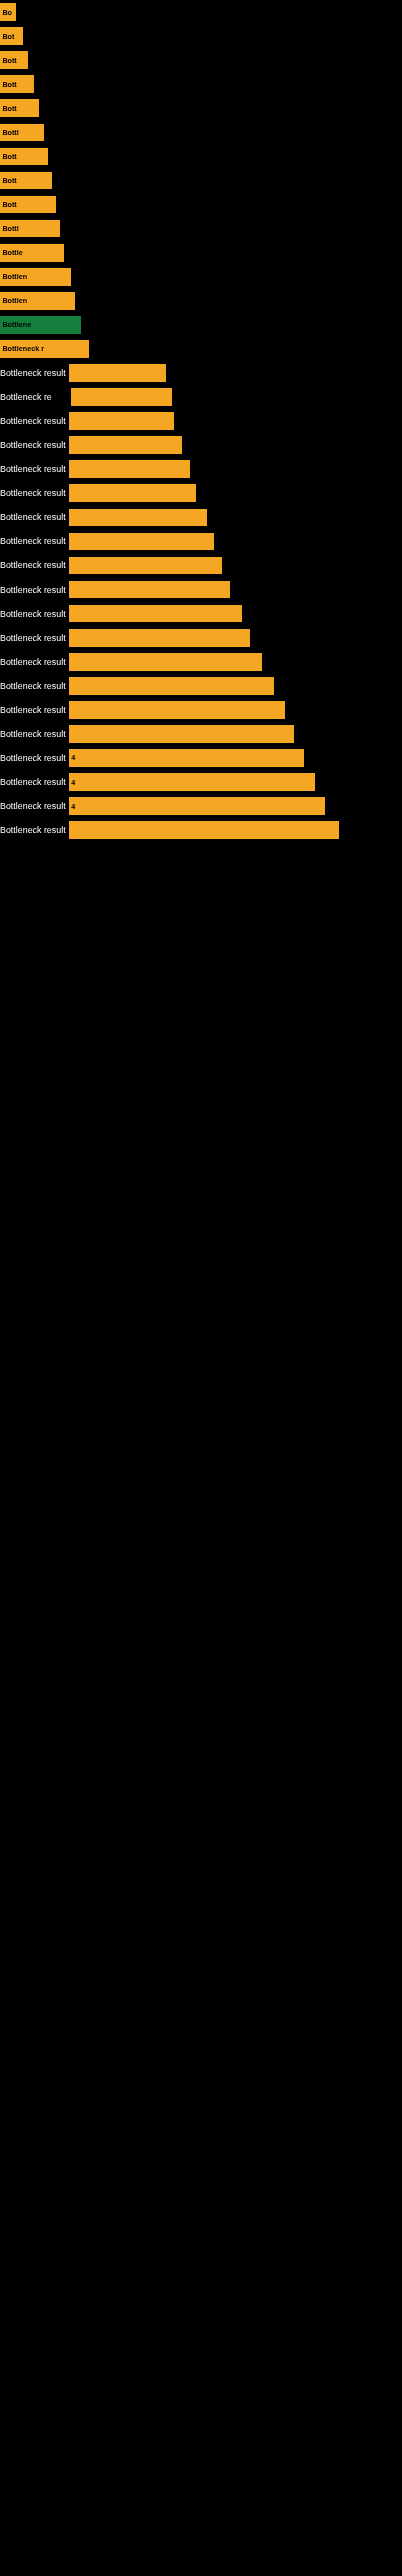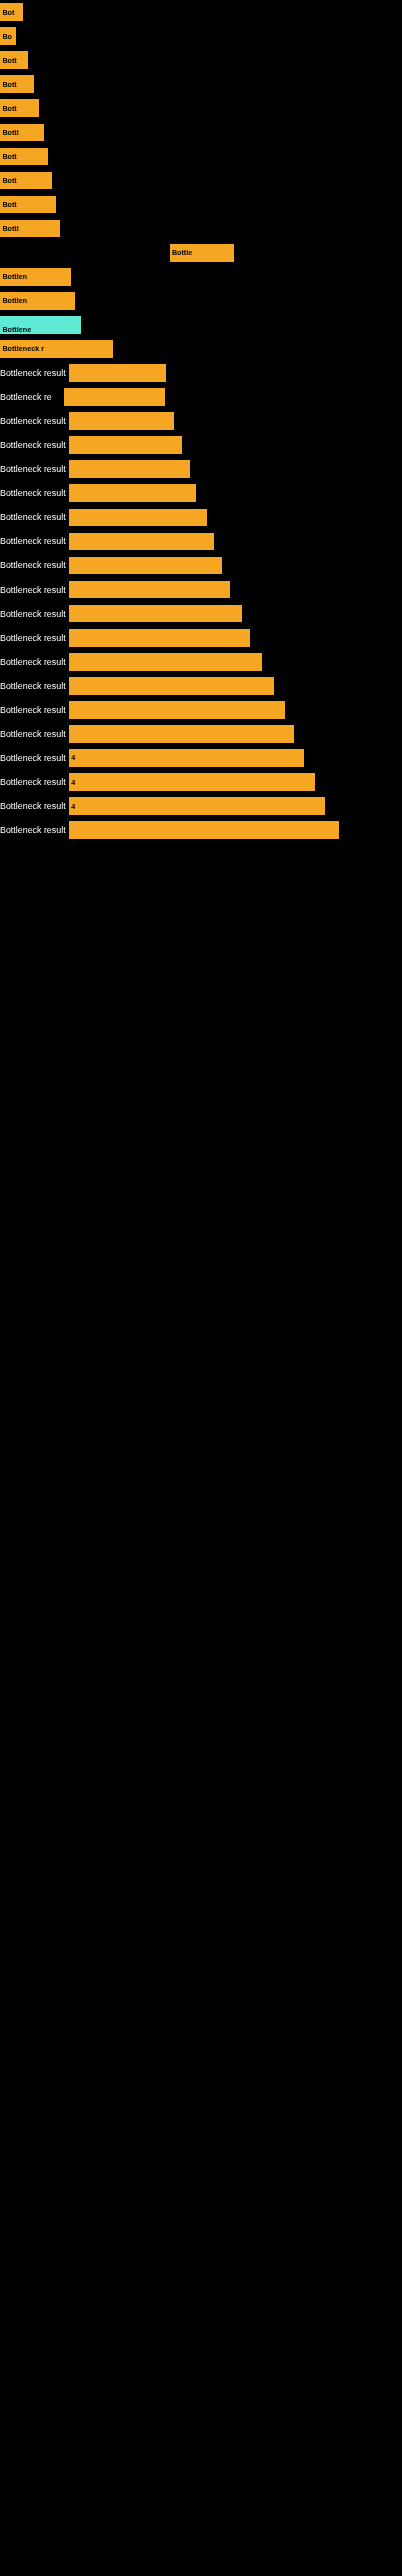--- a/index.html
+++ b/index.html
@@ -22,27 +22,27 @@
       font-weight: normal;
     }
   </style>
 </head>
 <body>
 
 <div style="width:403px; min-height:2576px; background:#000; padding-bottom:32px;">
 
   <div id="bars-container">
   <div style="display: flex; align-items: center; padding: 3.2px 0px; width: 100%;">
-        <div style="background: rgb(245, 166, 35); height: 17.7px; display: flex; align-items: center; padding-left: 2.4px; flex-shrink: 0; width: 22.5px;">
-          <span style="color: rgb(0, 0, 0); font-size: 7.2px; font-weight: bold; white-space: nowrap; font-family: Arial, sans-serif;">Bot</span>
+        <div style="background: rgb(245, 166, 35); height: 17.7px; display: flex; align-items: center; padding-left: 2.4px; flex-shrink: 0; width: 16px;">
+          <span style="color: rgb(0, 0, 0); font-size: 7.2px; font-weight: bold; white-space: nowrap; font-family: Arial, sans-serif;">Bo</span>
         </div>
       </div>
       <div style="display: flex; align-items: center; padding: 3.2px 0px; width: 100%;">
-        <div style="background: rgb(245, 166, 35); height: 17.7px; display: flex; align-items: center; padding-left: 2.4px; flex-shrink: 0; width: 16px;">
-          <span style="color: rgb(0, 0, 0); font-size: 7.2px; font-weight: bold; white-space: nowrap; font-family: Arial, sans-serif;">Bo</span>
+        <div style="background: rgb(245, 166, 35); height: 17.7px; display: flex; align-items: center; padding-left: 2.4px; flex-shrink: 0; width: 22.5px;">
+          <span style="color: rgb(0, 0, 0); font-size: 7.2px; font-weight: bold; white-space: nowrap; font-family: Arial, sans-serif;">Bot</span>
         </div>
       </div>
       <div style="display: flex; align-items: center; padding: 3.2px 0px; width: 100%;">
         <div style="background: rgb(245, 166, 35); height: 17.7px; display: flex; align-items: center; padding-left: 2.4px; flex-shrink: 0; width: 28px;">
           <span style="color: rgb(0, 0, 0); font-size: 7.2px; font-weight: bold; white-space: nowrap; font-family: Arial, sans-serif;">Bott</span>
         </div>
       </div>
       <div style="display: flex; align-items: center; padding: 3.2px 0px; width: 100%;">
         <div style="background: rgb(245, 166, 35); height: 17.7px; display: flex; align-items: center; padding-left: 2.4px; flex-shrink: 0; width: 34px;">
           <span style="color: rgb(0, 0, 0); font-size: 7.2px; font-weight: bold; white-space: nowrap; font-family: Arial, sans-serif;">Bott</span>
@@ -71,51 +71,51 @@
       <div style="display: flex; align-items: center; padding: 3.2px 0px; width: 100%;">
         <div style="background: rgb(245, 166, 35); height: 17.7px; display: flex; align-items: center; padding-left: 2.4px; flex-shrink: 0; width: 56px;">
           <span style="color: rgb(0, 0, 0); font-size: 7.2px; font-weight: bold; white-space: nowrap; font-family: Arial, sans-serif;">Bott</span>
         </div>
       </div>
       <div style="display: flex; align-items: center; padding: 3.2px 0px; width: 100%;">
         <div style="background: rgb(245, 166, 35); height: 17.7px; display: flex; align-items: center; padding-left: 2.4px; flex-shrink: 0; width: 60px;">
           <span style="color: rgb(0, 0, 0); font-size: 7.2px; font-weight: bold; white-space: nowrap; font-family: Arial, sans-serif;">Bottl</span>
         </div>
       </div>
-      <div style="display: flex; align-items: center; padding: 3.2px 0px; width: 100%; justify-content: center;">
+      <div style="display: flex; align-items: center; padding: 3.2px 0px; width: 100%;">
         <div style="background: rgb(245, 166, 35); height: 17.7px; display: flex; align-items: center; padding-left: 2.4px; flex-shrink: 0; width: 64px;">
           <span style="color: rgb(0, 0, 0); font-size: 7.2px; font-weight: bold; white-space: nowrap; font-family: Arial, sans-serif;">Bottle</span>
         </div>
       </div>
       <div style="display: flex; align-items: center; padding: 3.2px 0px; width: 100%;">
         <div style="background: rgb(245, 166, 35); height: 17.7px; display: flex; align-items: center; padding-left: 2.4px; flex-shrink: 0; width: 71px;">
           <span style="color: rgb(0, 0, 0); font-size: 7.2px; font-weight: bold; white-space: nowrap; font-family: Arial, sans-serif;">Bottlen</span>
         </div>
       </div>
       <div style="display: flex; align-items: center; padding: 3.2px 0px; width: 100%;">
         <div style="background: rgb(245, 166, 35); height: 17.7px; display: flex; align-items: center; padding-left: 2.4px; flex-shrink: 0; width: 75px;">
           <span style="color: rgb(0, 0, 0); font-size: 7.2px; font-weight: bold; white-space: nowrap; font-family: Arial, sans-serif;">Bottlen</span>
         </div>
       </div>
       <div style="display: flex; align-items: center; padding: 3.2px 0px; width: 100%;">
-        <div style="background: #5eead4; height: 17.7px; display: flex; align-items: flex-end; padding-left: 2.4px; flex-shrink: 0; width: 81px;">
+        <div style="background: #15803d; height: 17.7px; display: flex; align-items: center; padding-left: 2.4px; flex-shrink: 0; width: 81px;">
           <span style="color: rgb(0, 0, 0); font-size: 7.2px; font-weight: bold; white-space: nowrap; font-family: Arial, sans-serif;">Bottlene</span>
         </div>
       </div>
       <div style="display: flex; align-items: center; padding: 3.2px 0px; width: 100%;">
-        <div style="background: rgb(245, 166, 35); height: 17.7px; display: flex; align-items: center; padding-left: 2.4px; flex-shrink: 0; width: 113px;">
+        <div style="background: rgb(245, 166, 35); height: 17.7px; display: flex; align-items: center; padding-left: 2.4px; flex-shrink: 0; width: 89px;">
           <span style="color: rgb(0, 0, 0); font-size: 7.2px; font-weight: bold; white-space: nowrap; font-family: Arial, sans-serif;">Bottleneck r</span>
         </div>
       </div>
       <div style="display: flex; align-items: center; padding: 3.2px 0px; width: 100%;">
         <div style="color: rgb(255, 255, 255); font-size: 8.9px; white-space: nowrap; padding-right: 3.2px; min-width: 0px; font-family: Arial, sans-serif;">Bottleneck result</div>
         <div style="background: rgb(245, 166, 35); height: 17.7px; display: flex; align-items: center; padding-left: 2.4px; flex-shrink: 0; width: 97px;"></div>
       </div>
       <div style="display: flex; align-items: center; padding: 3.2px 0px; width: 100%;">
-        <div style="color: rgb(255, 255, 255); font-size: 8.9px; white-space: nowrap; padding-right: 12px; min-width: 0px; font-family: Arial, sans-serif;">Bottleneck re</div>
+        <div style="color: rgb(255, 255, 255); font-size: 8.9px; white-space: nowrap; padding-right: 19px; min-width: 0px; font-family: Arial, sans-serif;">Bottleneck re</div>
         <div style="background: rgb(245, 166, 35); height: 17.7px; display: flex; align-items: center; padding-left: 2.4px; flex-shrink: 0; width: 101px;"></div>
       </div>
       <div style="display: flex; align-items: center; padding: 3.2px 0px; width: 100%;">
         <div style="color: rgb(255, 255, 255); font-size: 8.9px; white-space: nowrap; padding-right: 3.2px; min-width: 0px; font-family: Arial, sans-serif;">Bottleneck result</div>
         <div style="background: rgb(245, 166, 35); height: 17.7px; display: flex; align-items: center; padding-left: 2.4px; flex-shrink: 0; width: 105px;"></div>
       </div>
       <div style="display: flex; align-items: center; padding: 3.2px 0px; width: 100%;">
         <div style="color: rgb(255, 255, 255); font-size: 8.9px; white-space: nowrap; padding-right: 3.2px; min-width: 0px; font-family: Arial, sans-serif;">Bottleneck result</div>
         <div style="background: rgb(245, 166, 35); height: 17.7px; display: flex; align-items: center; padding-left: 2.4px; flex-shrink: 0; width: 113px;"></div>
       </div>

